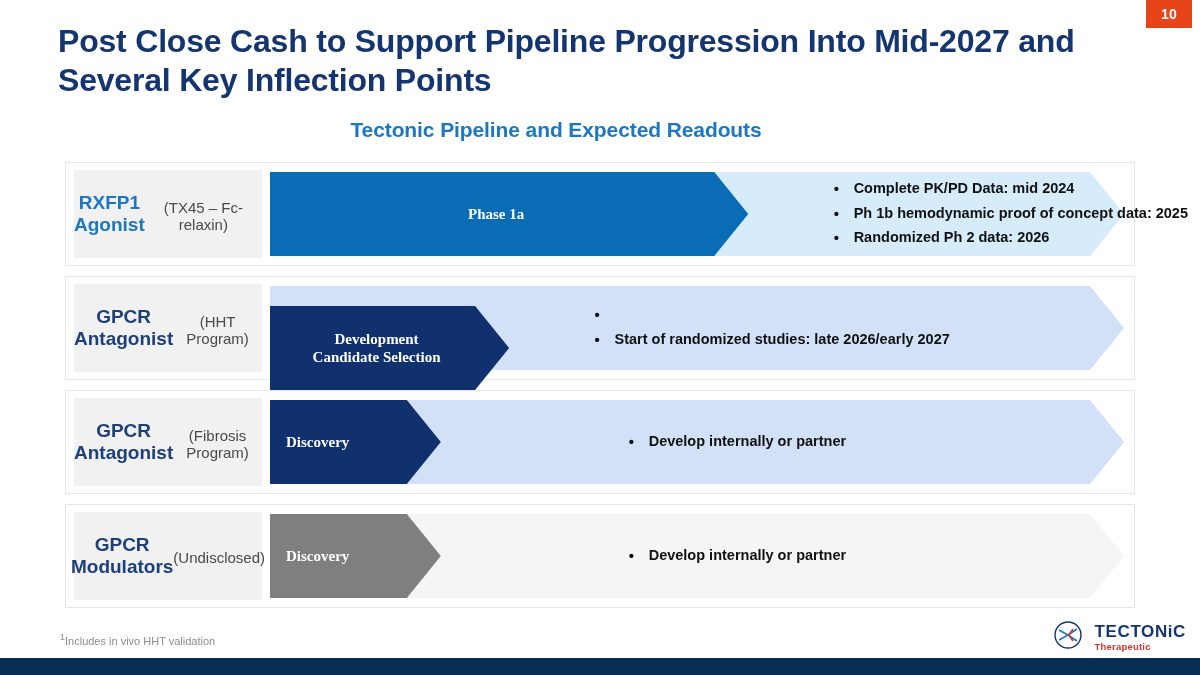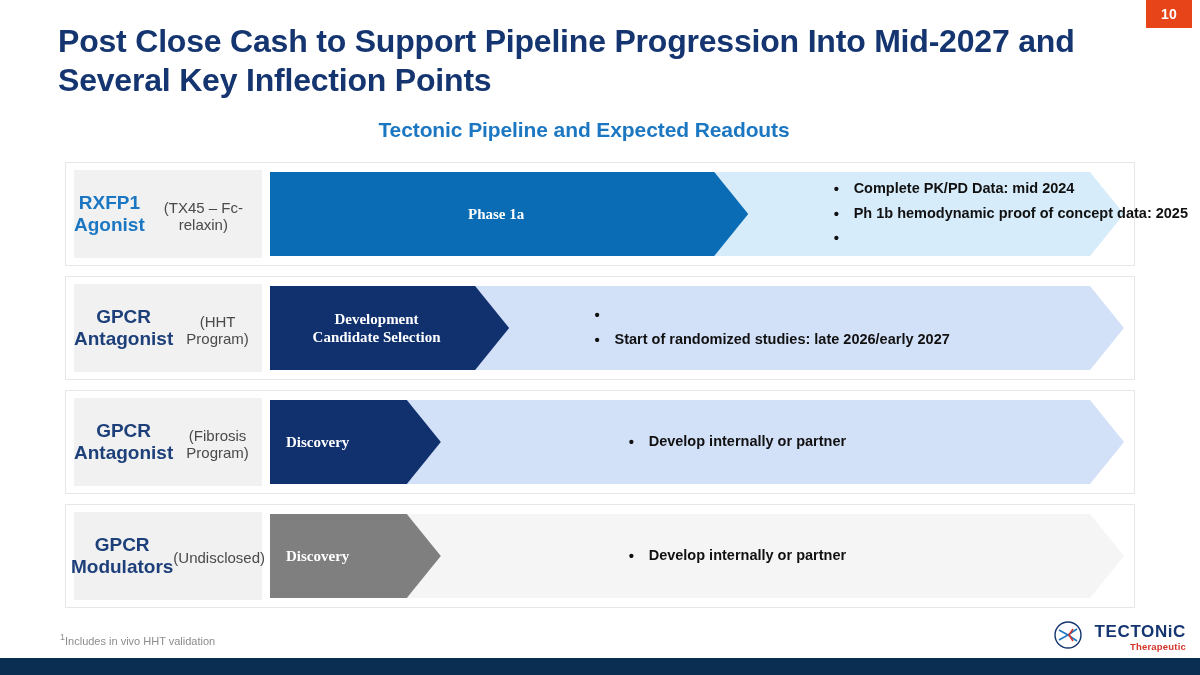--- a/index.html
+++ b/index.html
@@ -42,21 +42,20 @@
   }
   .subtitle {
     position: absolute;
     left: 0; top: 118px;
     width: 1112px;
     text-align: center;
     font-size: 21px;
     font-weight: bold;
     color: #1c77c3;
     letter-spacing: -0.1px;
-    padding-left: 28px;
   }
 
   
   .pipeline {
     position: absolute;
     left: 65px; top: 162px;
     width: 1070px;
   }
   .row {
     position: relative;
@@ -165,21 +164,20 @@
   }
   .footnote sup { font-size: 9px; }
 
   
   .logo {
     position: absolute;
     right: 14px; top: 620px;
     display: flex;
     align-items: center;
     gap: 12px;
-    text-align: right;
   }
   .logo-text { line-height: 1; }
   .logo-name {
     font-size: 17px;
     font-weight: bold;
     color: #14356f;
     letter-spacing: .6px;
   }
   .logo-tag {
     font-size: 9.5px;
@@ -227,35 +225,36 @@
           <div class="bullet">
             <span class="dot">•</span>
             <span>Complete PK/PD Data: mid 2024</span>
           </div>
           <div class="bullet">
             <span class="dot">•</span>
             <span>Ph 1b hemodynamic proof of concept data: 2025</span>
           </div>
           <div class="bullet">
             <span class="dot">•</span>
+            <span>Randomized Ph 2 data: 2026</span>
           </div>
         </div>
       </div>
     </div>
     <div class="row">
       <div class="label-card">
         <div class="label-main" style="color: rgb(29, 63, 122);">
           <div>GPCR</div>
           <div>Antagonist</div>
         </div>
         <div class="label-sub">(HHT Program)</div>
       </div>
       <div class="track">
         <div class="band" style="background: rgb(211, 225, 248); clip-path: polygon(0px 0px, calc(100% - 34px) 0px, 100% 50%, calc(100% - 34px) 100%, 0px 100%);"></div>
-        <div class="arrow" style="width: 28%; background: rgb(16, 48, 110); clip-path: polygon(0px 0px, calc(100% - 34px) 0px, 100% 50%, calc(100% - 34px) 100%, 0px 100%);">
+        <div class="arrow" style="width: 28%; background: rgb(16, 48, 110); clip-path: polygon(0px 0px, calc(100% - 34px) 0px, 100% 50%, calc(100% - 34px) 100%, 0px 100%); margin-top: 20px;">
           <div class="arrow-label">
             <div>Development</div>
             <div>Candidate Selection</div>
           </div>
         </div>
         <div class="bullets" style="left: 38%;">
           <div class="bullet">
             <span class="dot">•</span>
           </div>
           <div class="bullet">

